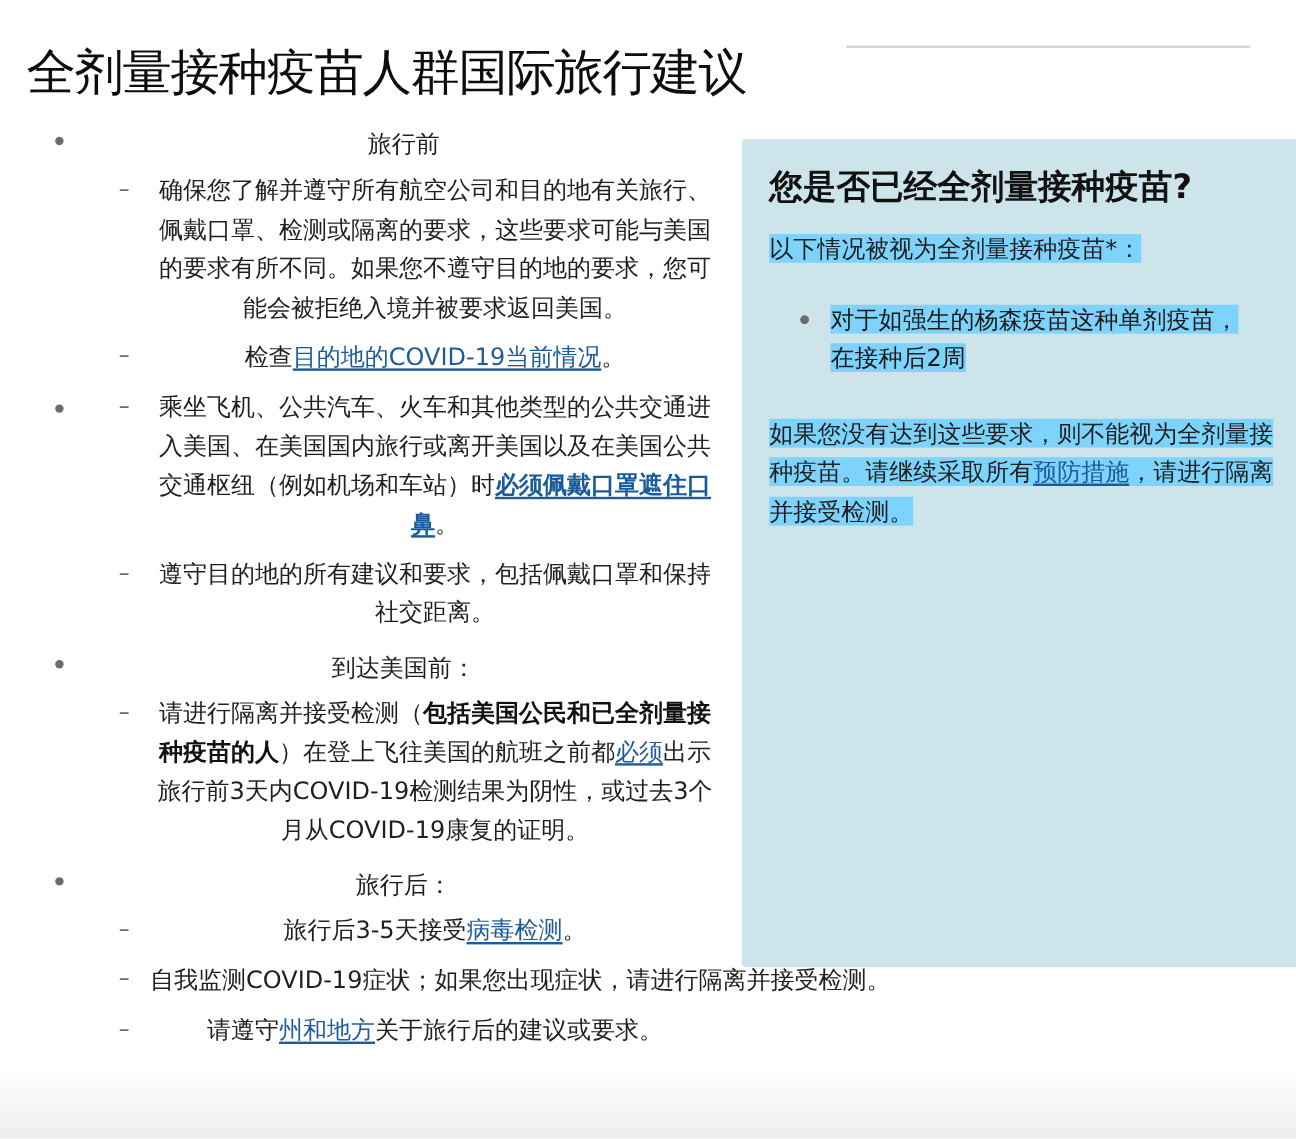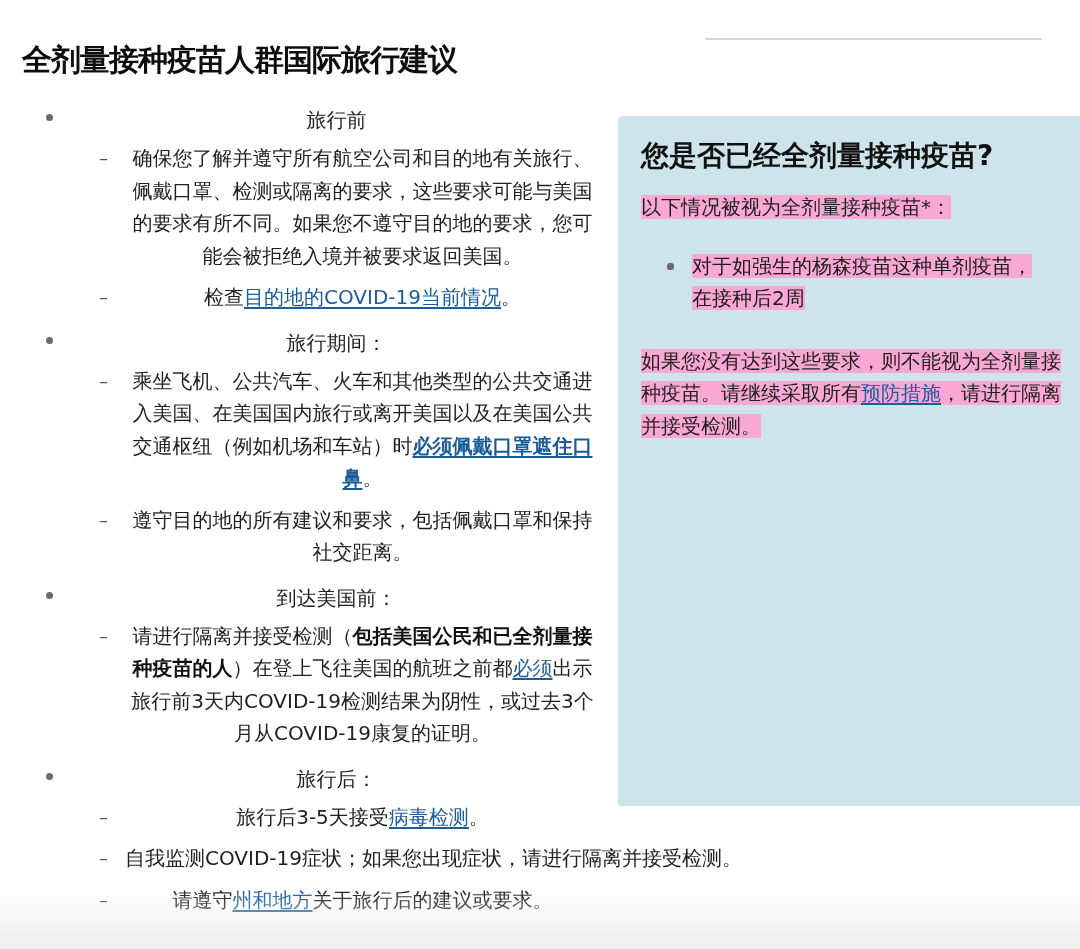--- a/index.html
+++ b/index.html
@@ -21,22 +21,22 @@
       top: 38px;
       width: 337px;
       height: 2px;
       background: #d6d6d6;
     }
     .page-title {
       position: absolute;
       left: 22px;
       top: 32px;
       margin: 0;
-      font-size: 30px;
-      font-weight: bold;
+      font-size: 41px;
+      font-weight: normal;
       letter-spacing: -1px;
       line-height: 56px;
       color: #0d0d0d;
       white-space: nowrap;
     }
     .main-list {
       position: absolute;
       left: 40px;
       top: 100px;
       width: 560px;
@@ -111,21 +111,21 @@
       line-height: 39px;
       color: #111;
     }
     .info-p {
       margin: 0;
       font-size: 20px;
       line-height: 32.5px;
       color: #1f1f1f;
     }
     .sel {
-      background: #f9a8d4;
+      background: #7dd3fc;
     }
     .info-list {
       list-style: none;
       margin: 26px 0 30px 0;
       padding: 0;
       font-size: 20px;
       line-height: 32.5px;
     }
     .info-list li {
       position: relative;
@@ -172,21 +172,20 @@
       </li>
       <li>
         <span class="dash">–</span>
         <span>检查</span><a class="link" href="#">目的地的COVID-19当前情况</a><span>。</span>
       </li>
     </ul>
   </li>
 
   <li>
     <span class="bullet"></span>
-    <span class="section-label">旅行期间：</span>
     <ul class="sub-list">
       <li>
         <span class="dash">–</span>
         <span>乘坐飞机、公共汽车、火车和其他类型的公共交通进入美国、在美国国内旅行或离开美国以及在美国公共交通枢纽（例如机场和车站）时</span><a class="link bold" href="#">必须佩戴口罩遮住口鼻</a><span>。</span>
       </li>
       <li>
         <span class="dash">–</span>
         <span>遵守目的地的所有建议和要求，包括佩戴口罩和保持社交距离。</span>
       </li>
     </ul>

